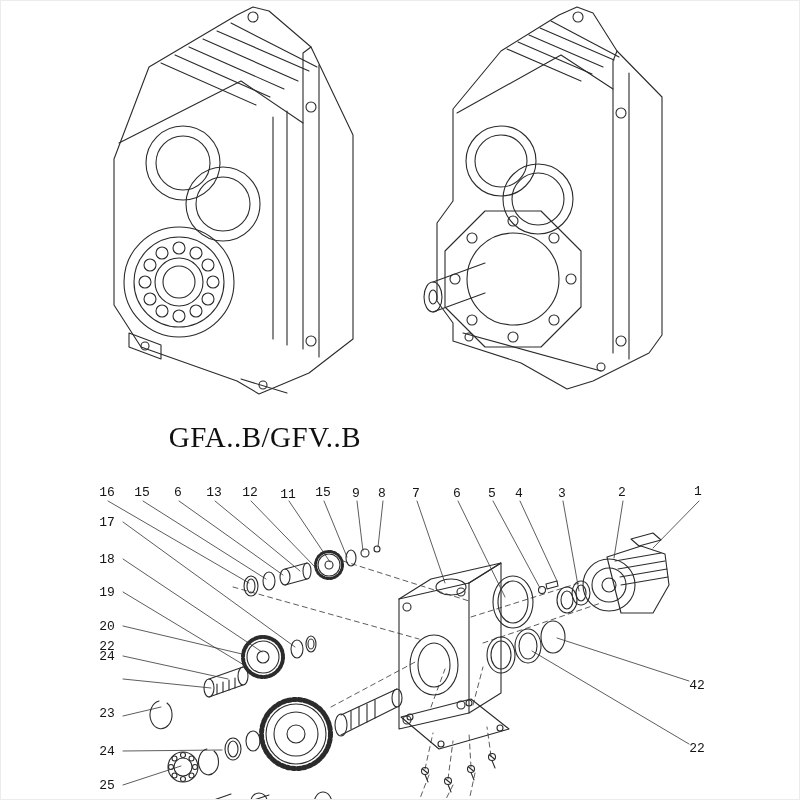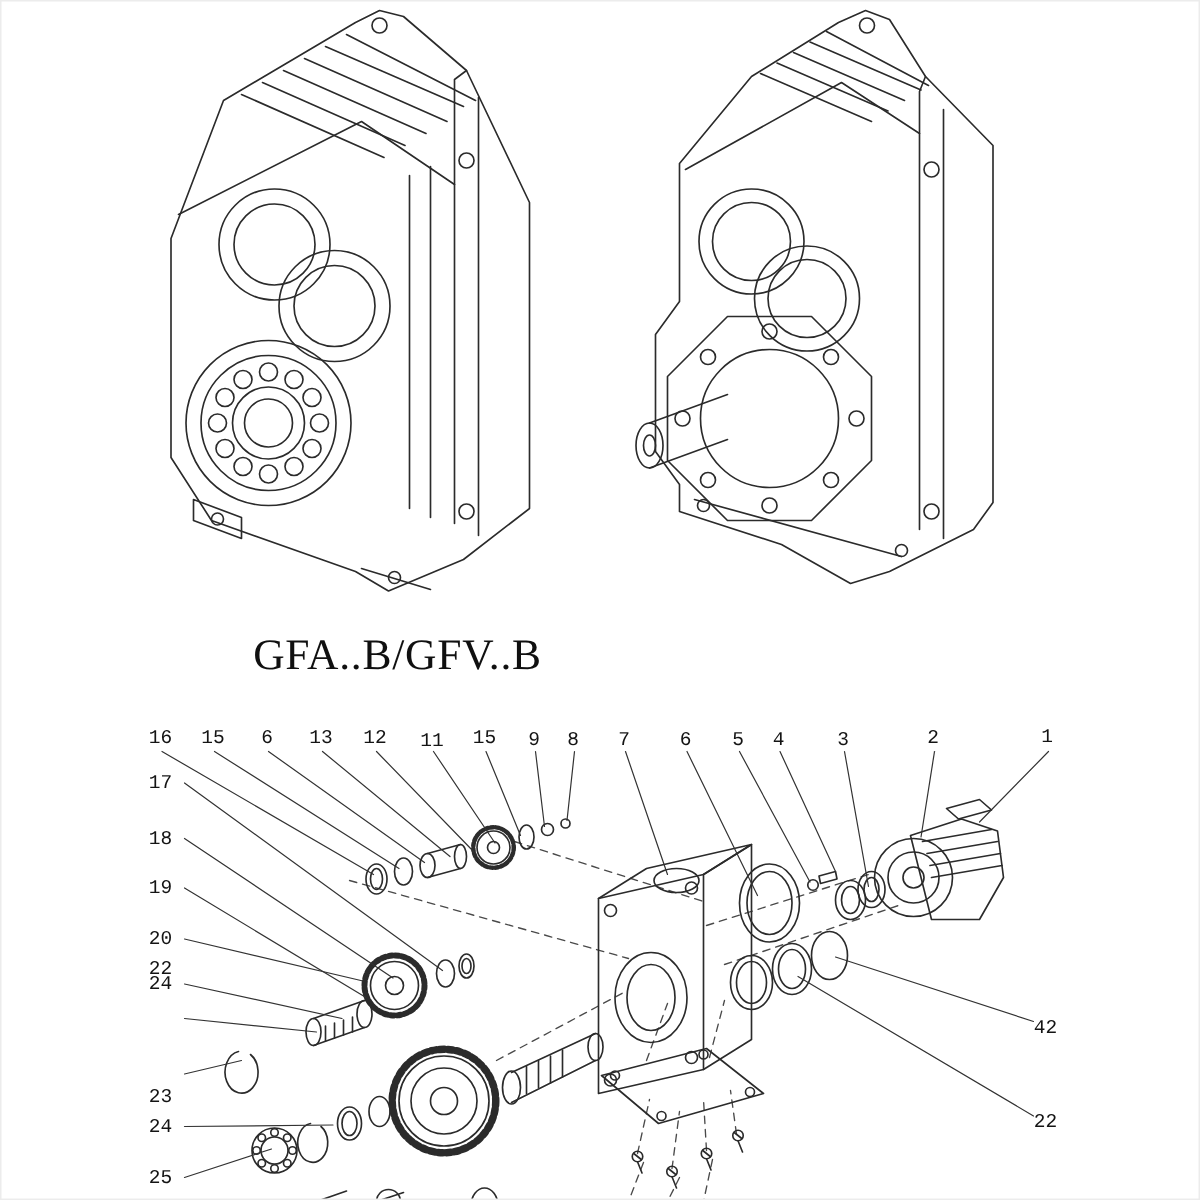--- a/index.html
+++ b/index.html
@@ -294,20 +294,20 @@
   <span class="callout" style="left:561px;top:492px">3</span>
   <span class="callout" style="left:621px;top:491px">2</span>
   <span class="callout" style="left:697px;top:490px">1</span>
 
   <span class="callout" style="left:106px;top:521px">17</span>
   <span class="callout" style="left:106px;top:558px">18</span>
   <span class="callout" style="left:106px;top:591px">19</span>
   <span class="callout" style="left:106px;top:625px">20</span>
   <span class="callout" style="left:106px;top:655px">24</span>
   <span class="callout" style="left:106px;top:645px">22</span>
-  <span class="callout" style="left:106px;top:730px">23</span>
+  <span class="callout" style="left:106px;top:712px">23</span>
   <span class="callout" style="left:106px;top:750px">24</span>
   <span class="callout" style="left:106px;top:784px">25</span>
 
   <span class="callout" style="left:696px;top:684px">42</span>
   <span class="callout" style="left:696px;top:747px">22</span>
 
 </div>
 
 </body></html>

